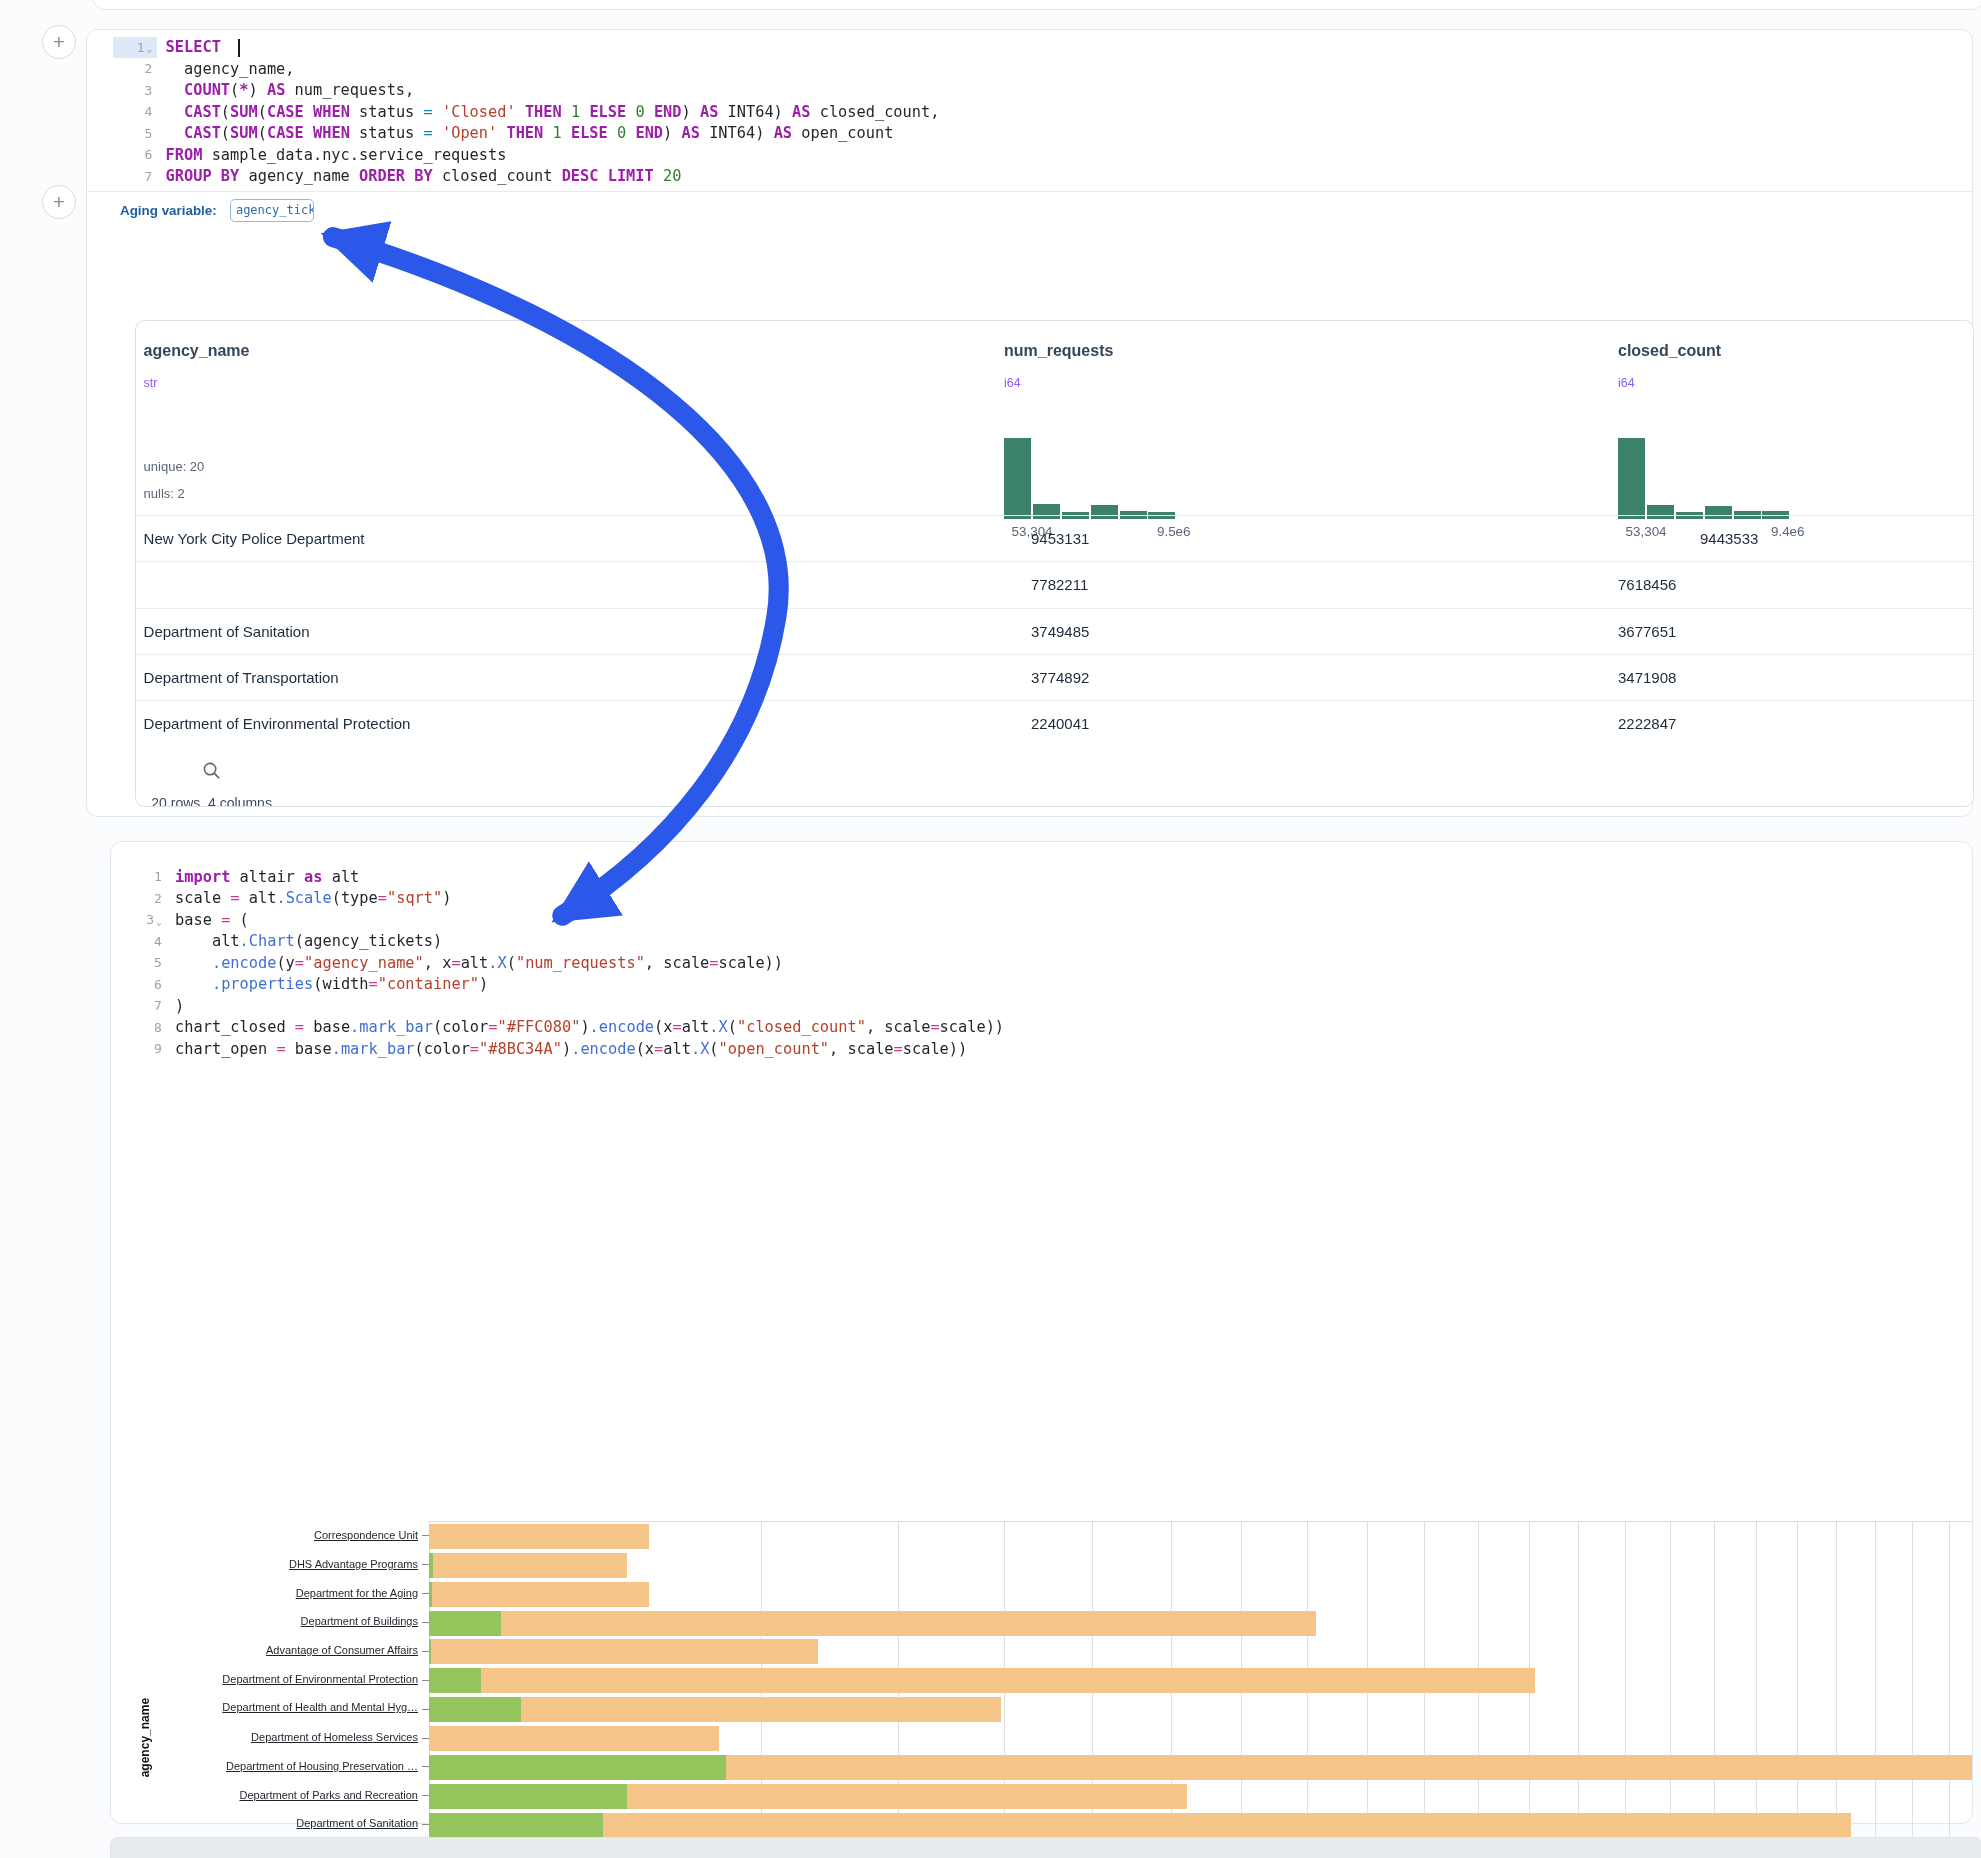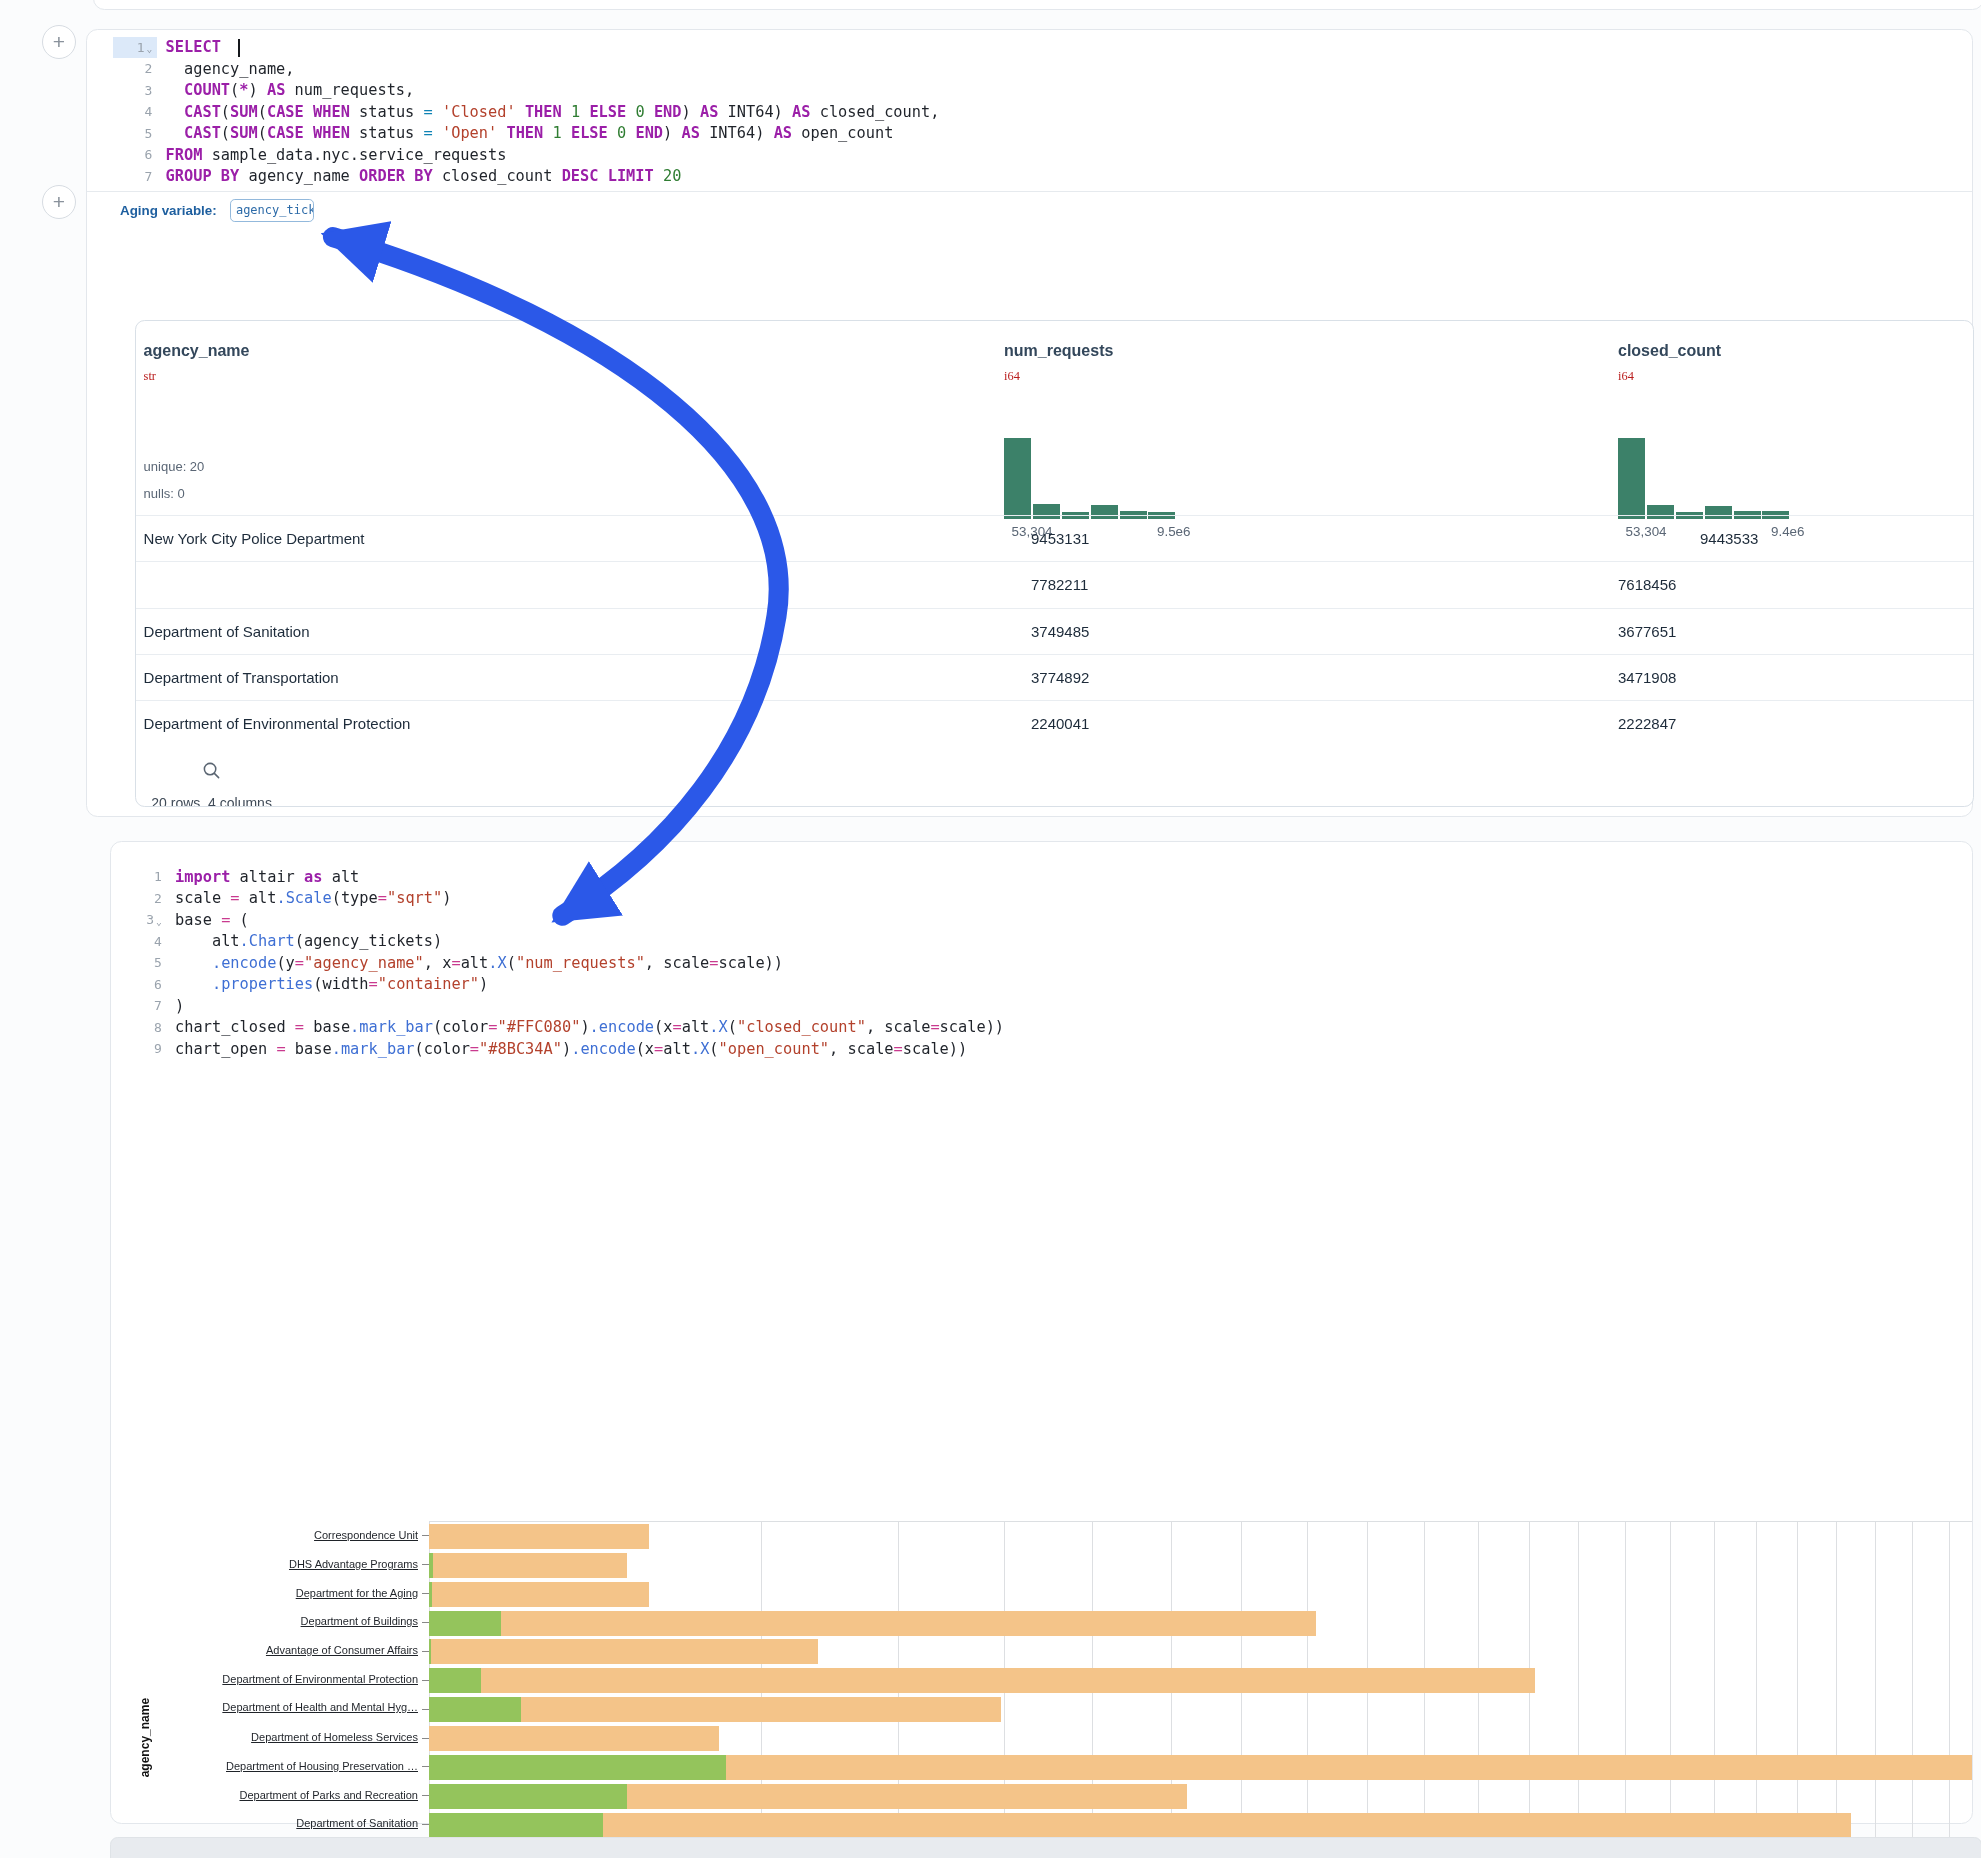--- a/index.html
+++ b/index.html
@@ -43,21 +43,21 @@
   .outvar-label{font-size:13.4px;font-weight:bold;color:#1e5f9f;}
   .outvar-pill{margin-left:13.4px;width:84px;height:23px;border:1px solid #93b9dc;border-radius:4.8px;
     color:#2d6ba8;font-family:"DejaVu Sans Mono",monospace;font-size:12px;line-height:21px;
     padding:0 4.8px;overflow:hidden;white-space:nowrap;background:#fff;box-sizing:border-box;}
 
   
   #table-card{position:absolute;left:48px;top:290px;width:1837px;height:485px;
     border:1px solid #d9e0e7;border-radius:9.6px;background:#fff;overflow:hidden;}
   .hd{position:absolute;top:21px;width:401px;}
   .col-name{font-size:16px;font-weight:bold;color:#33475b;}
-  .col-type{font-size:12.4px;color:#b91c1c;margin-top:9px;font-family:Liberation Serif, serif;}
+  .col-type{font-size:12.4px;color:#8b5cf6;margin-top:16px;}
   .col-stats{position:absolute;top:111px;left:0;font-size:13px;color:#5a6675;line-height:27px;}
   .hist{position:absolute;top:96px;left:0;height:81px;display:flex;align-items:flex-end;gap:1.9px;}
   .hist-bar{width:27px;background:#3c8169;}
   .hist-labels{position:absolute;top:182px;left:0;width:249px;font-size:13.4px;color:#5a6675;}
   .hist-min{position:absolute;left:7.6px;} .hist-max{position:absolute;left:153px;}
   .tbl-row{position:absolute;left:0;width:100%;height:46px;border-top:1px solid #e9edf1;}
   .tbl-cell{position:absolute;top:0;height:100%;line-height:46px;font-size:15px;color:#1d2b3a;white-space:nowrap;}
   .tbl-footer{position:absolute;left:15.3px;top:440px;height:38px;display:flex;align-items:center;gap:15.3px;
     color:#3f4a57;font-size:14px;flex-direction:column;}
 
@@ -136,21 +136,21 @@
     <span class="outvar-pill">agency_tickets</span>
   </div>
 
   <div id="table-card">
     <div id="tbl-headers">
         <div class="hd" style="left: 7.6px;">
           <div class="col-name">agency_name</div>
           <div class="col-type">str</div>
           <div class="col-stats">
             <div>unique: 20</div>
-            <div>nulls: 0</div>
+            <div>nulls: 2</div>
           </div>
         </div>
         <div class="hd" style="left: 868px;">
           <div class="col-name">num_requests</div>
           <div class="col-type">i64</div>
           <div class="hist">
             <div class="hist-bar" style="height: 81px;"></div>
             <div class="hist-bar" style="height: 14.6px;"></div>
             <div class="hist-bar" style="height: 7.3px;"></div>
             <div class="hist-bar" style="height: 14px;"></div>

